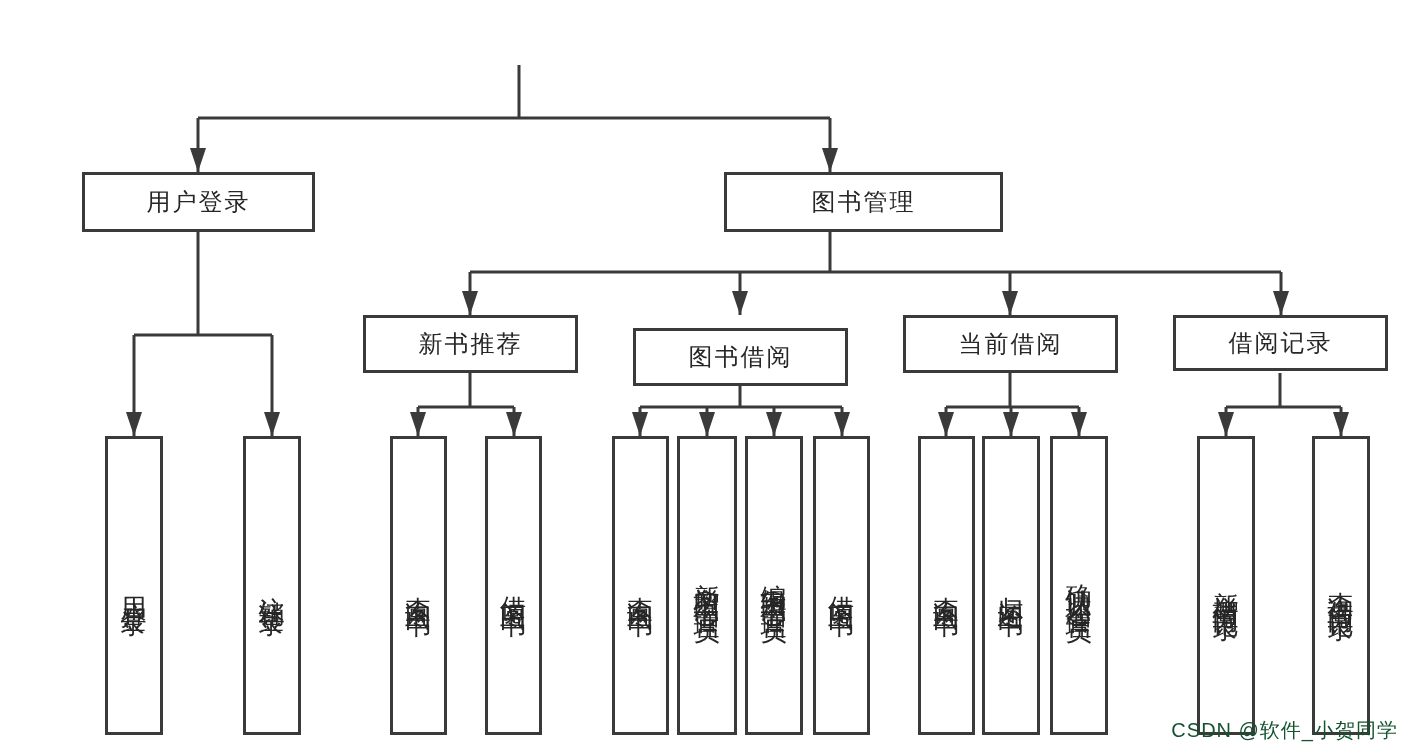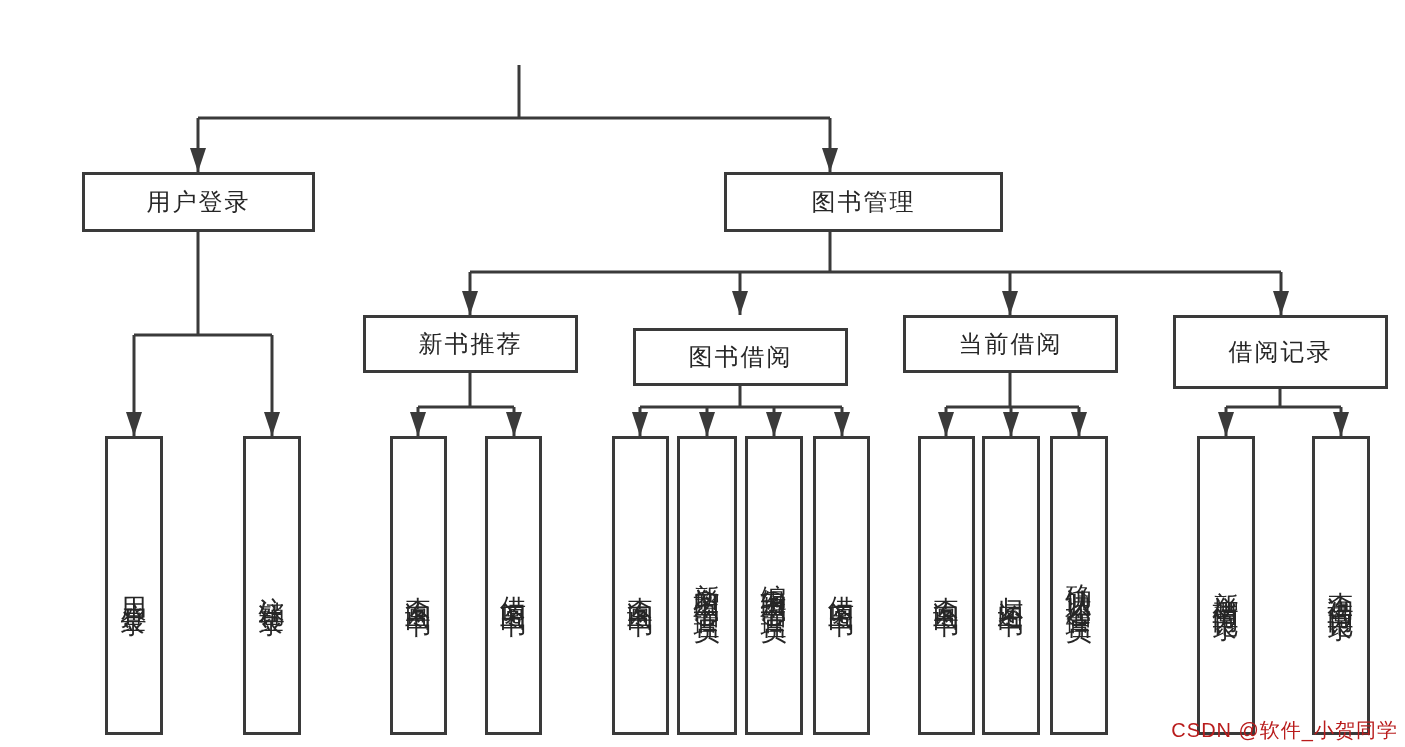--- a/index.html
+++ b/index.html
@@ -43,21 +43,21 @@
     text-orientation: mixed;
     line-height: 1;
     letter-spacing: 5px;
   }
   .watermark {
     position: absolute;
     right: 7px;
     bottom: 3px;
     font-size: 20px;
     letter-spacing: 1px;
-    color: #b91c1c;
+    color: #14532d;
     white-space: nowrap;
   }
 </style>
 </head>
 <body>
 
 <div class="canvas">
 
   <svg class="connectors" viewBox="0 0 1405 747" xmlns="http://www.w3.org/2000/svg">
     <defs>
@@ -127,21 +127,21 @@
 
   <div class="node" style="left:363px;top:315px;width:215px;height:58px;text-align:center;">
     <span>新书推荐</span>
   </div>
   <div class="node" style="left:633px;top:328px;width:215px;height:58px;justify-content:center;">
     <span>图书借阅</span>
   </div>
   <div class="node" style="left:903px;top:315px;width:215px;height:58px;font-family:Liberation Mono, monospace;">
     <span>当前借阅</span>
   </div>
-  <div class="node" style="left:1173px;top:315px;width:215px;height:74px;">
+  <div class="node" style="left:1173px;top:315px;width:215px;height:56px;">
     <span>借阅记录</span>
   </div>
 
   <div class="node leaf" style="left:105px;top:436px;width:58px;height:299px;">
     <span class="vtext">用户登录</span>
   </div>
   <div class="node leaf" style="left:243px;top:436px;width:58px;height:299px;">
     <span class="vtext">注销登录</span>
   </div>
 

